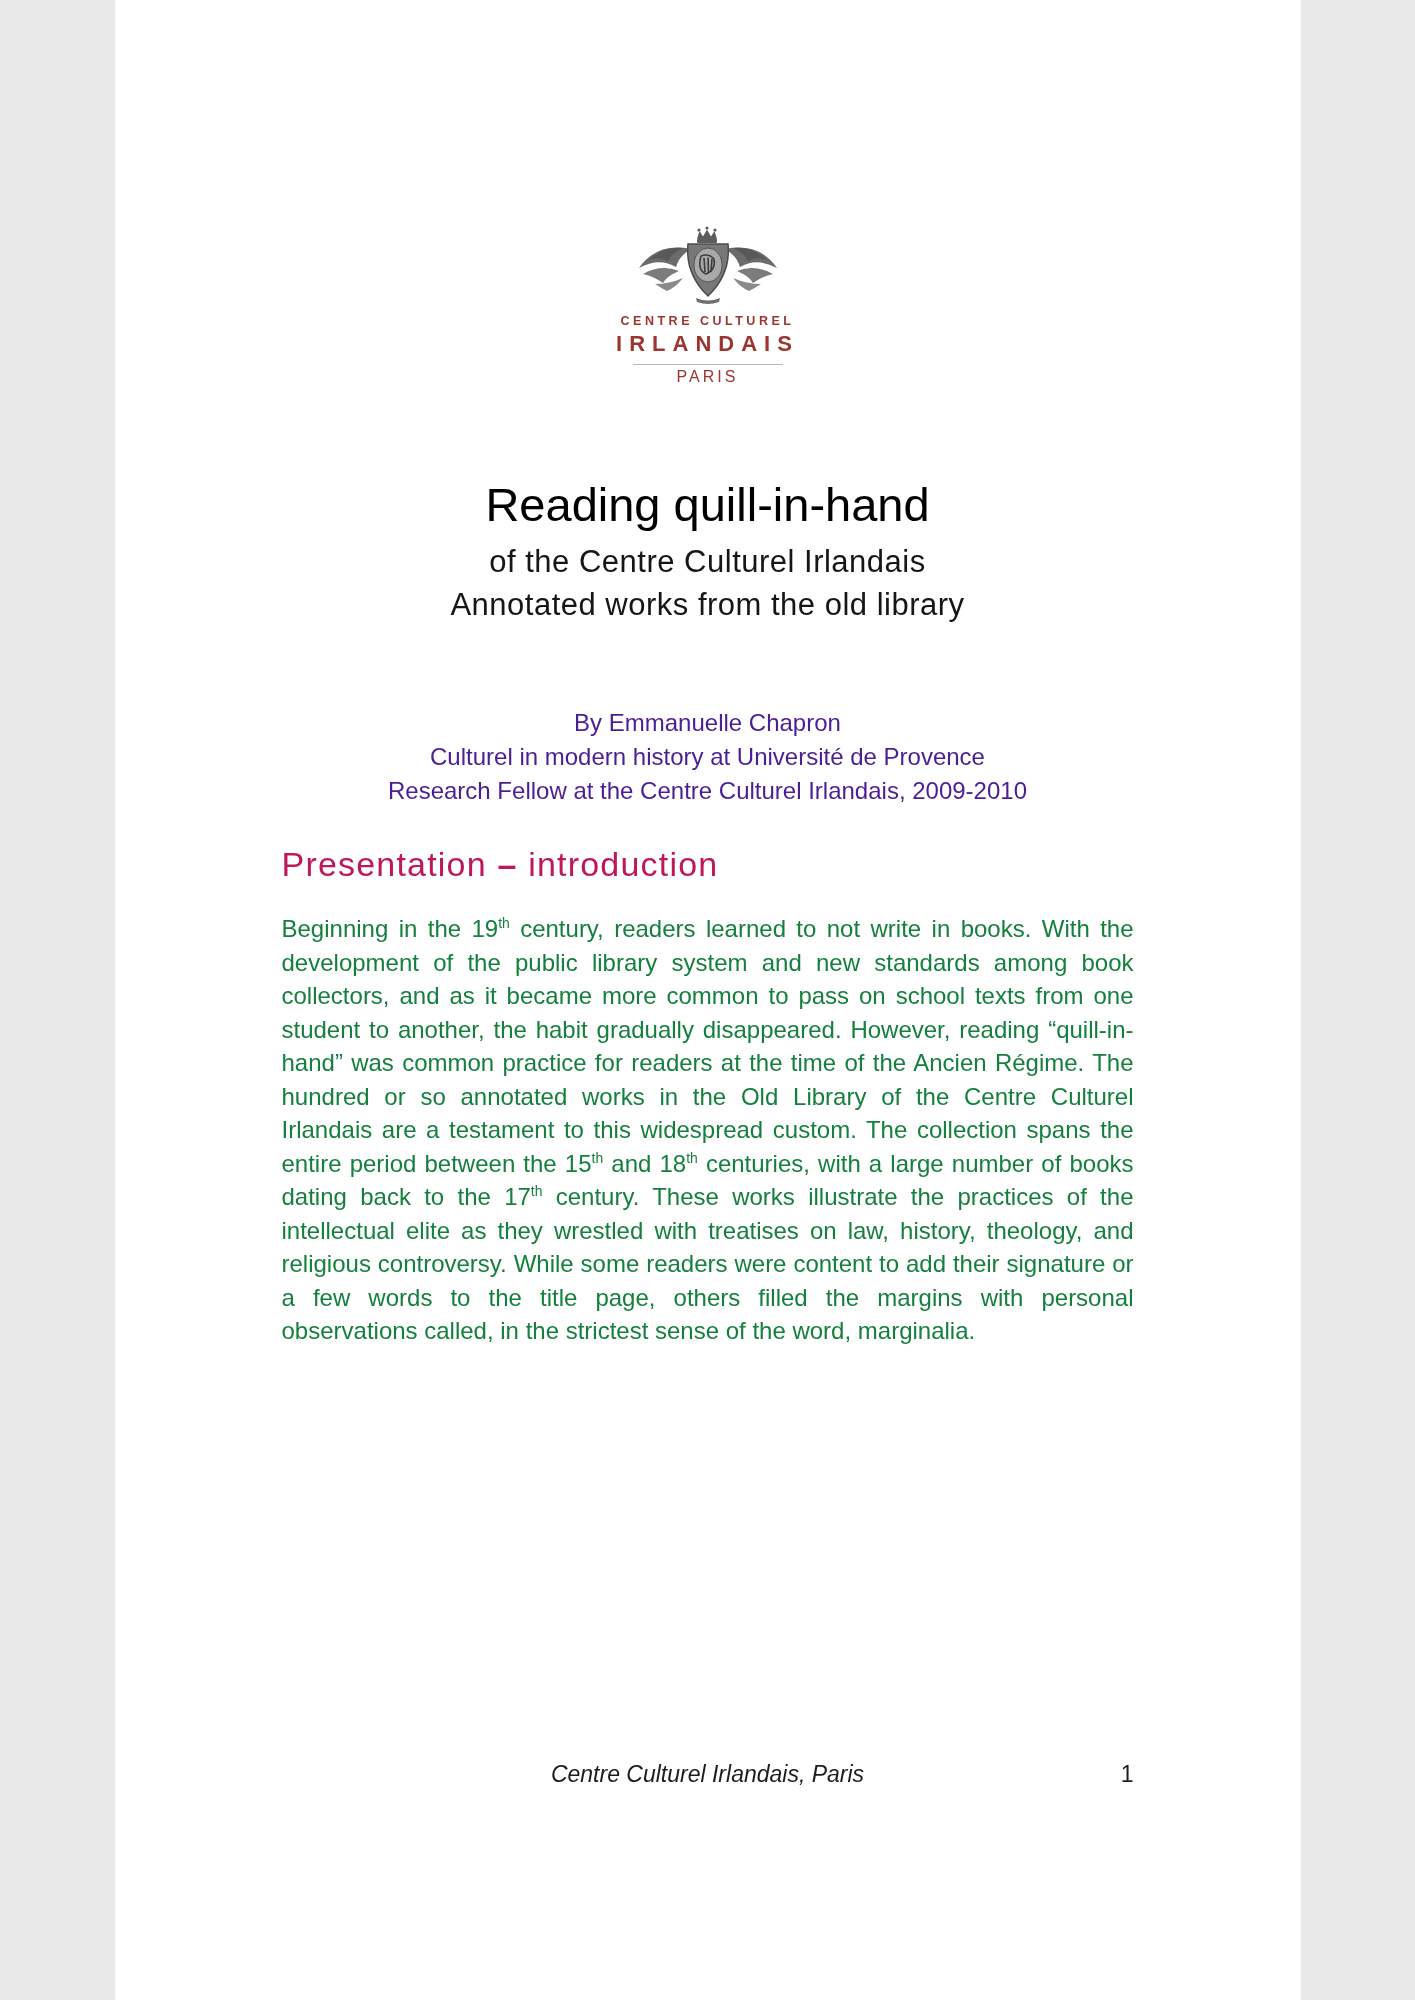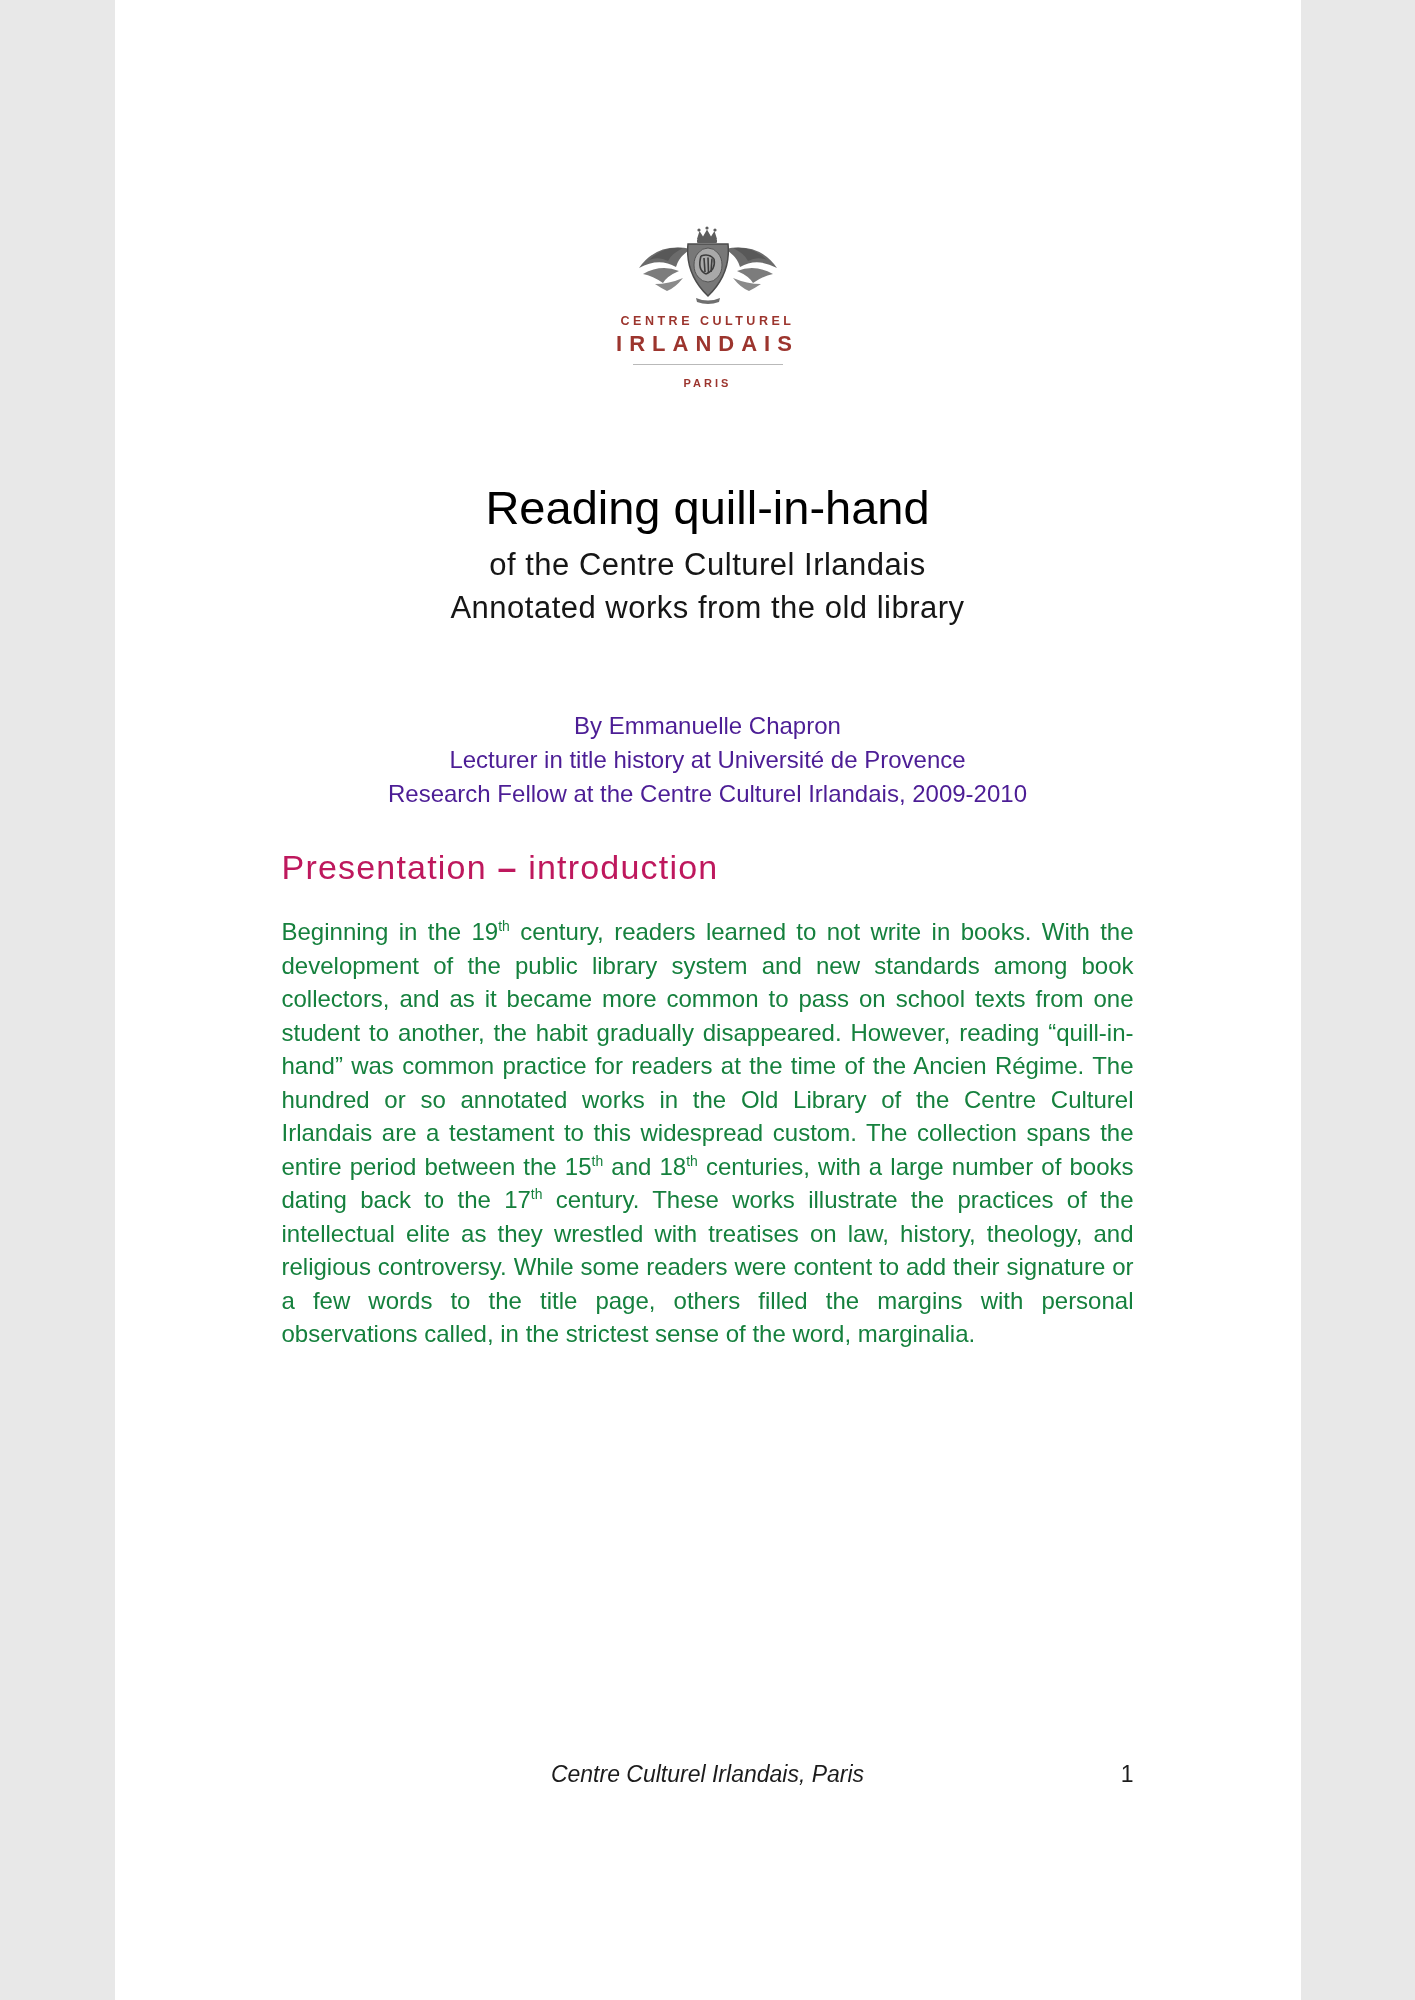--- a/index.html
+++ b/index.html
@@ -37,23 +37,23 @@
     letter-spacing: 7px;
     color: #9c352e;
   }
   .logo-rule {
     width: 150px;
     height: 1px;
     background: #b9b9b9;
     margin: 7px auto 0 auto;
   }
   .logo-line3 {
-    margin-top: 12px;
-    font-size: 11px;
-    font-weight: bold;
+    margin-top: 3px;
+    font-size: 16px;
+    font-weight: normal;
     letter-spacing: 3px;
     color: #9c352e;
   }
   
   .doc-title {
     margin-top: 92px;
     text-align: center;
     font-size: 47px;
     font-weight: normal;
     line-height: 54px;
@@ -174,21 +174,21 @@
     </header>
 
     <h1 class="doc-title">Reading quill-in-hand</h1>
     <div class="doc-subtitle">
       <div>of the Centre Culturel Irlandais</div>
       <div>Annotated works from the old library</div>
     </div>
 
     <div class="author-block">
       <div>By Emmanuelle Chapron</div>
-      <div>Lecturer in title history at Université de Provence</div>
+      <div>Culturel in modern history at Université de Provence</div>
       <div>Research Fellow at the Centre Culturel Irlandais, 2009-2010</div>
     </div>
 
     <h2 class="section-heading"><span>Presentation </span><span class="dash">–</span><span> introduction</span></h2>
 
     <p class="body-paragraph"><span>Beginning in the 19</span><sup>th</sup><span> century, readers learned to not write in books. With the development of the public library system and new standards among book collectors, and as it became more common to pass on school texts from one student to another, the habit gradually disappeared. However, reading “quill-in-hand” was common practice for readers at the time of the Ancien Régime. The hundred or so annotated works in the Old Library of the Centre Culturel Irlandais are a testament to this widespread custom. The collection spans the entire period between the 15</span><sup>th</sup><span> and 18</span><sup>th</sup><span> centuries, with a large number of books dating back to the 17</span><sup>th</sup><span> century. These works illustrate the practices of the intellectual elite as they wrestled with treatises on law, history, theology, and religious controversy. While some readers were content to add their signature or a few words to the title page, others filled the margins with personal observations called, in the strictest sense of the word, marginalia.</span></p>
 
   </div>
 
   <footer class="page-footer">

